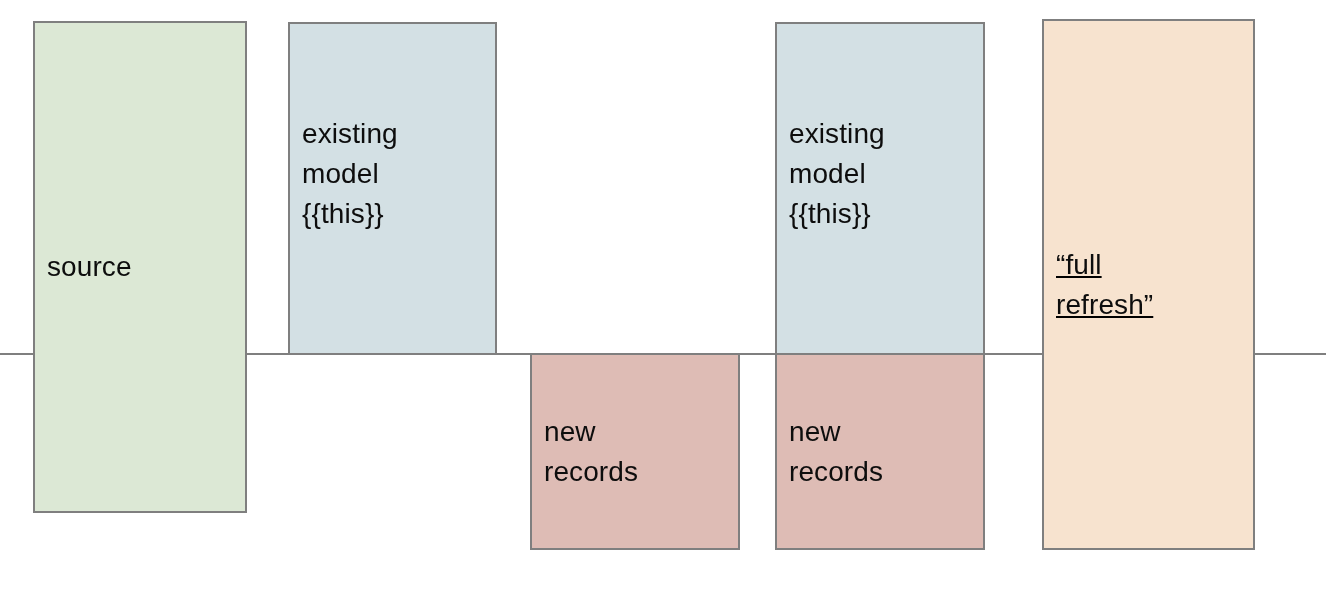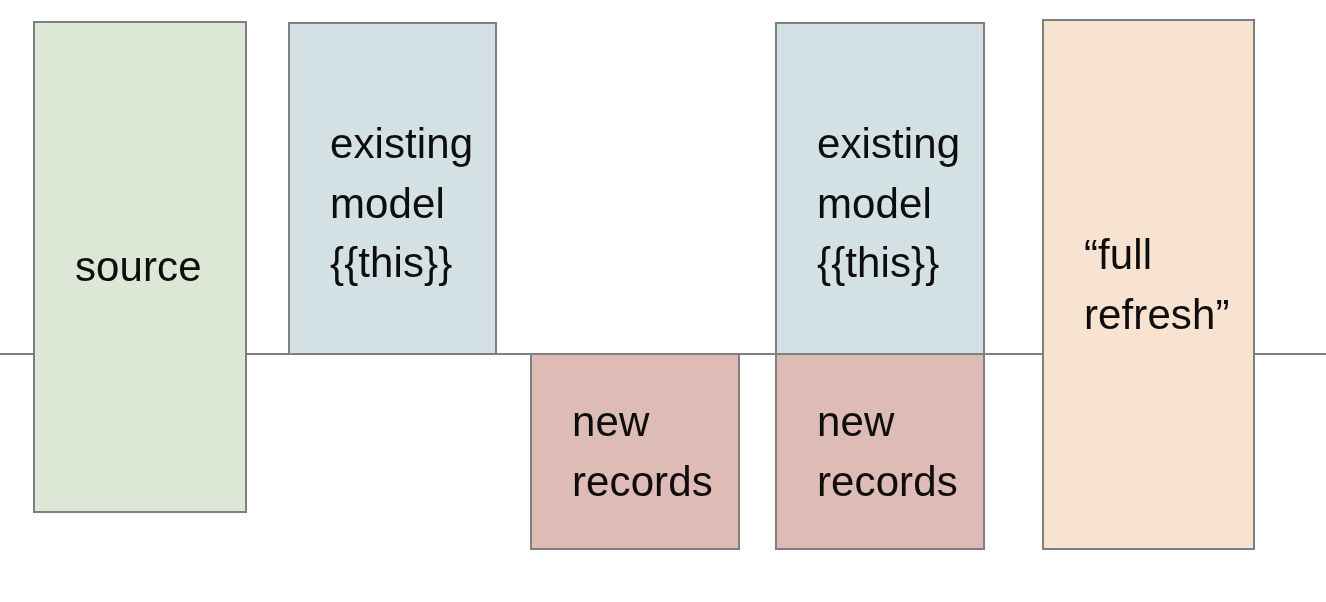--- a/index.html
+++ b/index.html
@@ -30,35 +30,35 @@
   .box {
     position: absolute;
     box-sizing: border-box;
     border: 2px solid #7f7f7f;
     z-index: 2;
     display: flex;
     flex-direction: column;
     justify-content: center;
   }
   .box .label {
-    font-size: 42px;
+    font-size: 28px;
     line-height: 1.42;
     color: #0d0d0d;
-    padding-left: 40px;
+    padding-left: 12px;
     padding-right: 10px;
     white-space: pre-line;
     letter-spacing: 0.1px;
   }
   
   .box-source      { left: 33px;   top: 21px;  width: 214px; height: 492px; background: #dce8d5; }
   .box-model-1     { left: 288px;  top: 22px;  width: 209px; height: 333px; background: #d3e0e4; justify-content: flex-start; }
   .box-new-1       { left: 530px;  top: 353px; width: 210px; height: 197px; background: #debcb5; }
   .box-model-2     { left: 775px;  top: 22px;  width: 210px; height: 333px; background: #d3e0e4; justify-content: flex-start; }
   .box-new-2       { left: 775px;  top: 353px; width: 210px; height: 197px; background: #debcb5; }
-  .box-full        { left: 1042px; top: 19px;  width: 213px; height: 531px; background: #f7e3cf; }
+  .box-full        { left: 1042px; top: 19px;  width: 213px; height: 531px; background: #f7e3cf; text-decoration: underline; }
 
   .box-model-1 .label,
   .box-model-2 .label { padding-top: 90px; }
 </style>
 </head>
 <body>
 
 <div id="canvas">
 
   <div class="baseline"></div>

